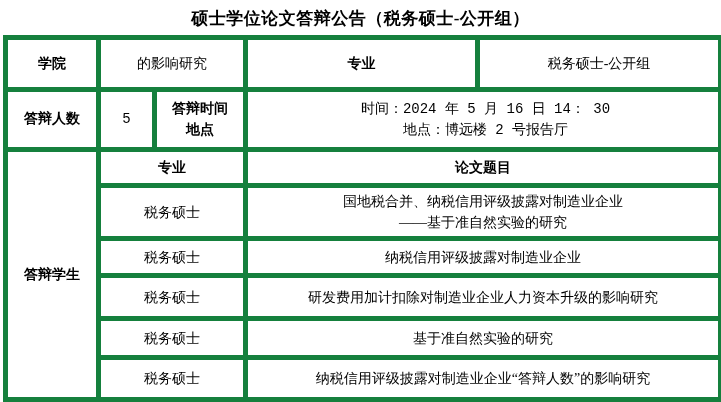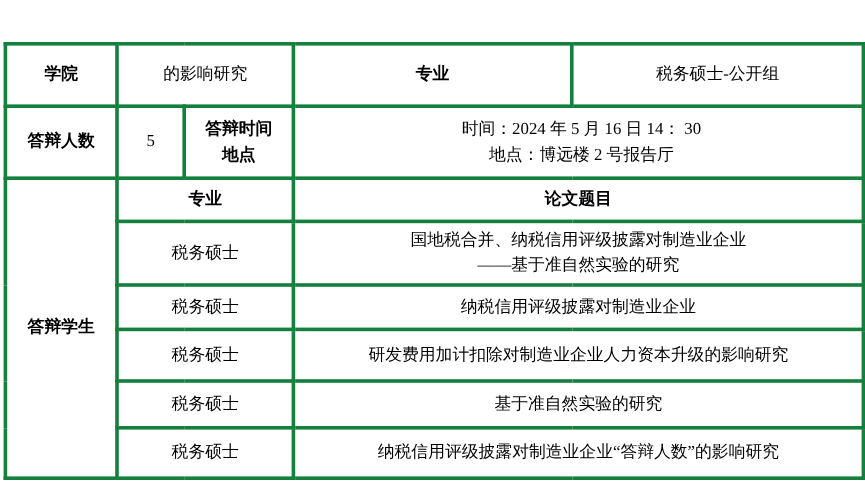--- a/index.html
+++ b/index.html
@@ -25,46 +25,47 @@
   table.defense {
     position: absolute;
     left: 3px;
     top: 35px;
     width: 715px;
     border-collapse: collapse;
     table-layout: fixed;
     border: 2px solid #000000;
   }
   table.defense td {
-    border: 3px solid #15803d;
+    border: 5px solid #15803d;
     font-size: 14px;
     text-align: center;
     vertical-align: middle;
     padding: 2px 4px;
     overflow: hidden;
     line-height: 1.5;
     margin-top: 44px;
   }
   .b { font-weight: bold; }
   .pre { white-space: pre-line; }
   .left { text-align: right; padding-left: 9px !important; }
   tr.r1 { height: 52px; }
-  tr.r2 { height: 60px; }
+  tr.r2 { height: 60px; font-family: Liberation Mono, monospace; }
   tr.r3 { height: 36px; }
   tr.r4 { height: 53px; }
   tr.r5 { height: 37px; }
   tr.r6 { height: 43px; }
   tr.r7 { height: 39px; }
   tr.r8 { height: 42px; }
 </style>
 </head>
 <body>
 
 <div class="page">
 
+  <div class="doc-title">硕士学位论文答辩公告（税务硕士-公开组）</div>
 
   <table class="defense">
     <colgroup>
       <col style="width:93px">
       <col style="width:56px">
       <col style="width:91px">
       <col style="width:232px">
       <col style="width:243px">
     </colgroup>
 

